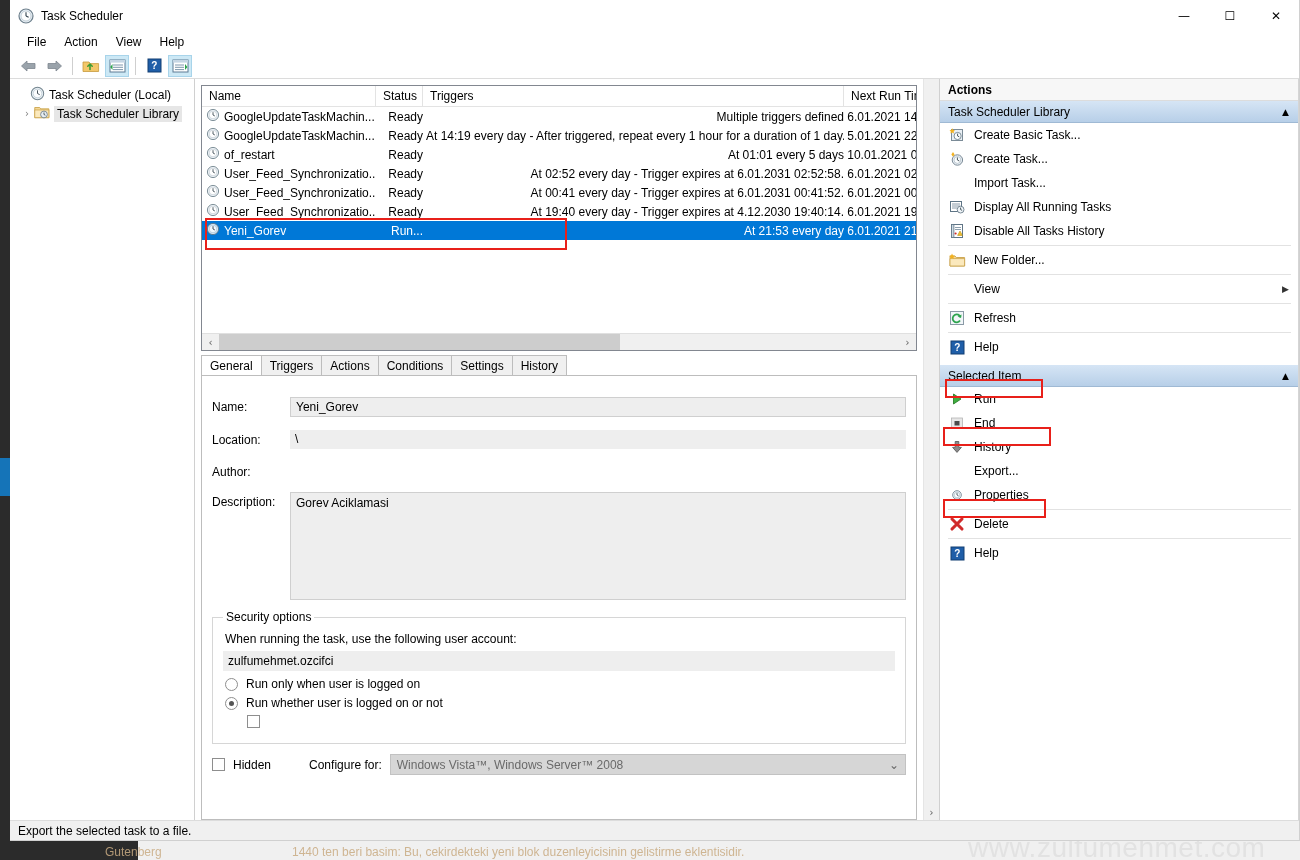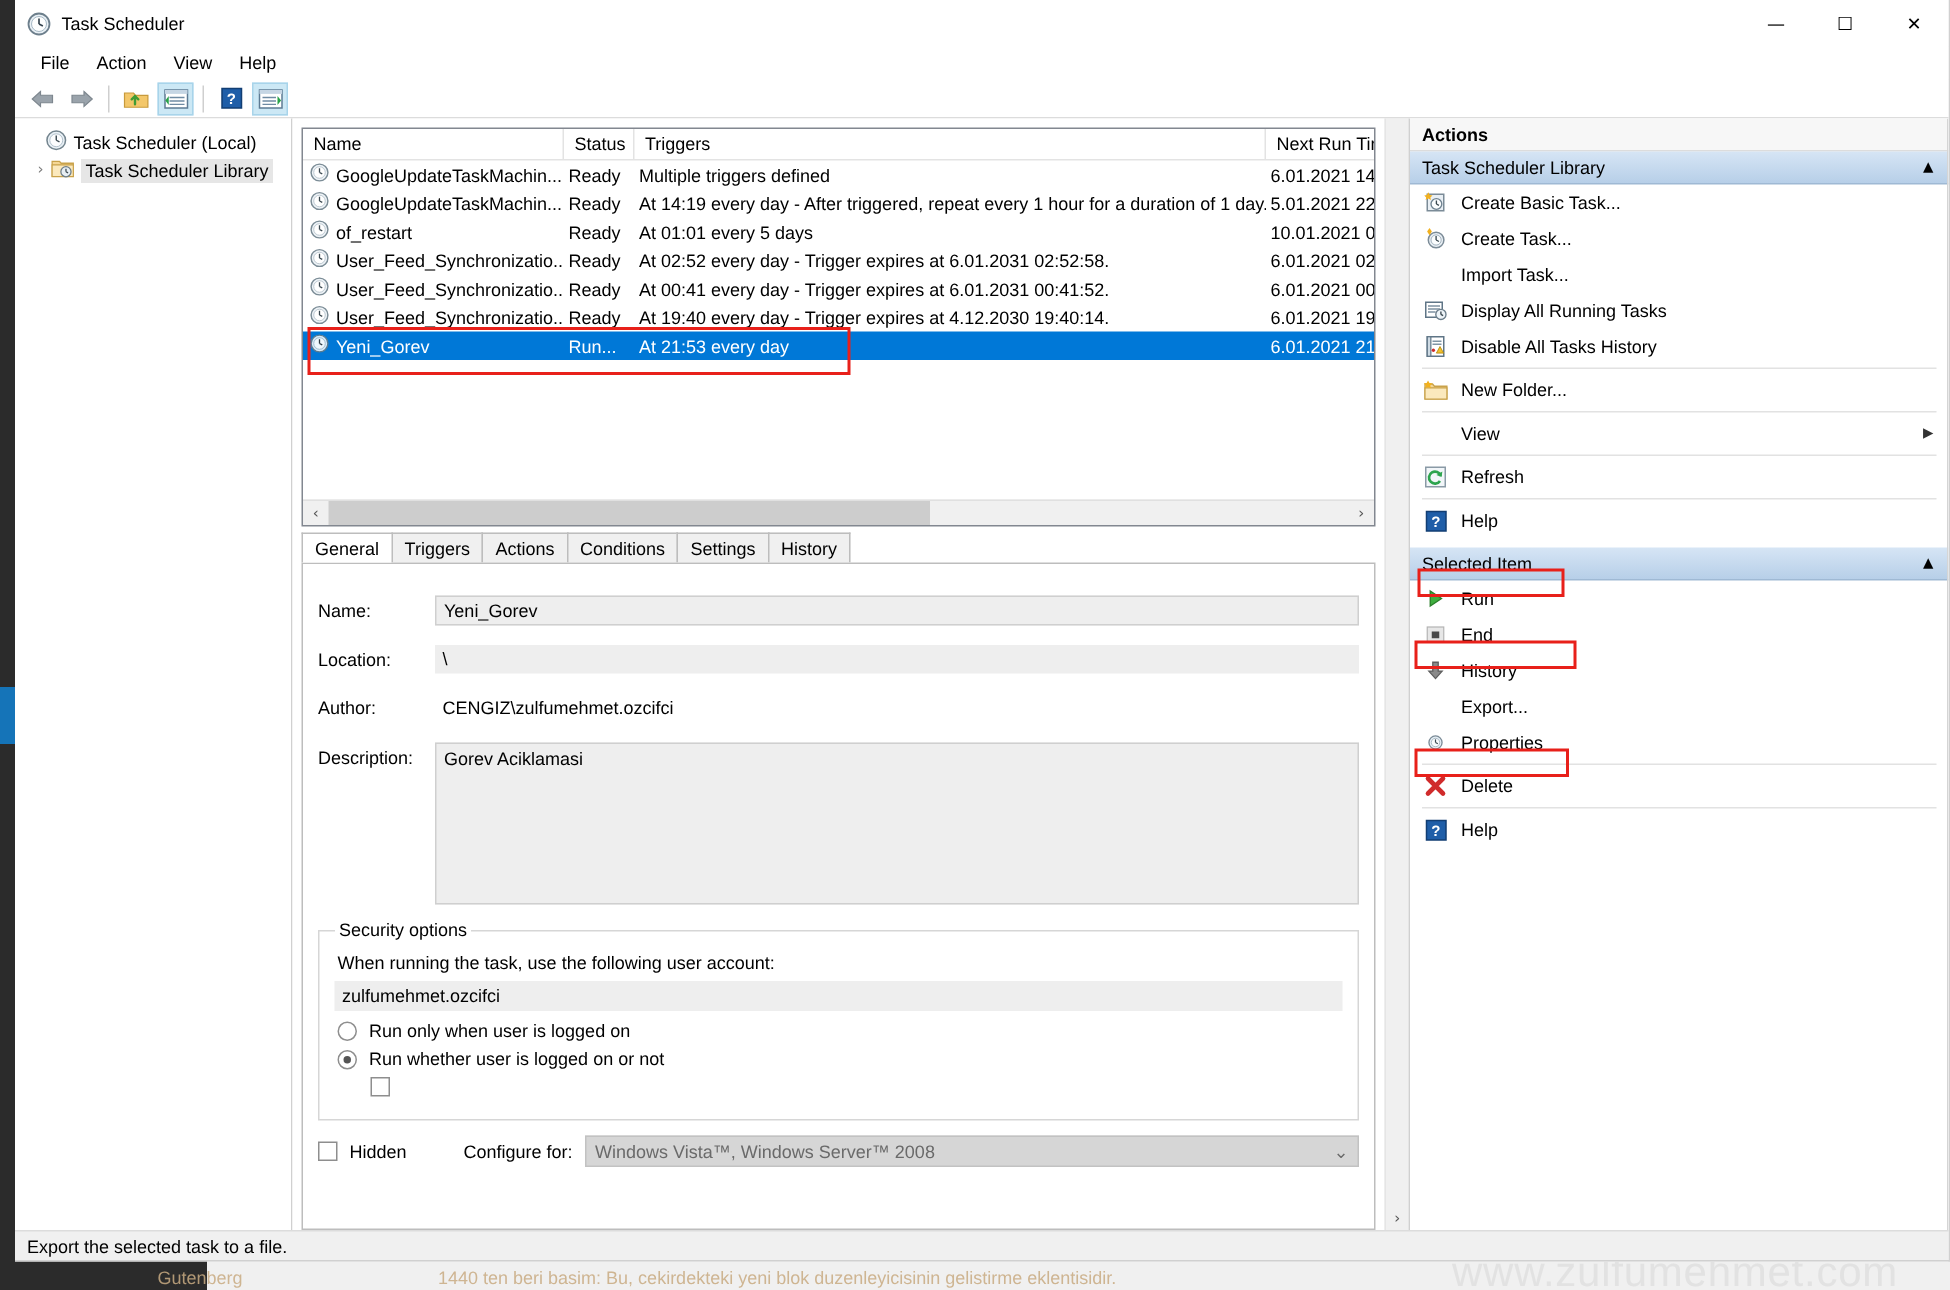--- a/index.html
+++ b/index.html
@@ -132,21 +132,21 @@
   .col-name { width: 174px; flex: 0 0 174px; }
   .col-status { width: 47px; flex: 0 0 47px; }
   .col-triggers { width: 421px; flex: 0 0 421px; }
   .col-nextrun { width: 100px; flex: 0 0 100px; }
   #list-rows { flex: 1 1 auto; overflow: hidden; position: relative; }
   .task-row {
     display: flex; height: 19px; align-items: center;
     font-size: 12px; white-space: nowrap; cursor: default;
   }
   .task-row.selected { background: #0078d7; color: #fff; }
-  .cell { overflow: hidden; white-space: nowrap; }
+  .cell { overflow: hidden; white-space: nowrap; text-align: right; }
   .cell-name { width: 174px; flex: 0 0 174px; display: flex; align-items: center; padding-left: 4px; }
   .cell-name .nm { margin-left: 4px; }
   .cell-status { width: 47px; flex: 0 0 47px; padding-left: 3px; }
   .cell-trig { width: 421px; flex: 0 0 421px; padding-left: 3px; }
   .cell-next { width: 100px; flex: 0 0 100px; padding-left: 3px; }
 
   
   #list-hscroll {
     flex: 0 0 17px; height: 17px; background: #f0f0f0;
     border-top: 1px solid #e0e0e0; display: flex; align-items: center;
@@ -547,21 +547,20 @@
             <div class="field-box">Yeni_Gorev</div>
           </div>
 
           <div class="field-row">
             <div class="field-label">Location:</div>
             <div class="field-plain">\</div>
           </div>
 
           <div class="field-row">
             <div class="field-label">Author:</div>
-            <div class="field-bare">CENGIZ\zulfumehmet.ozcifci</div>
           </div>
 
           <div class="field-row">
             <div class="field-label">Description:</div>
             <div class="desc-box">Gorev Aciklamasi</div>
           </div>
 
           <fieldset id="security">
             <legend>Security options</legend>
             <div class="sec-text">When running the task, use the following user account:</div>

